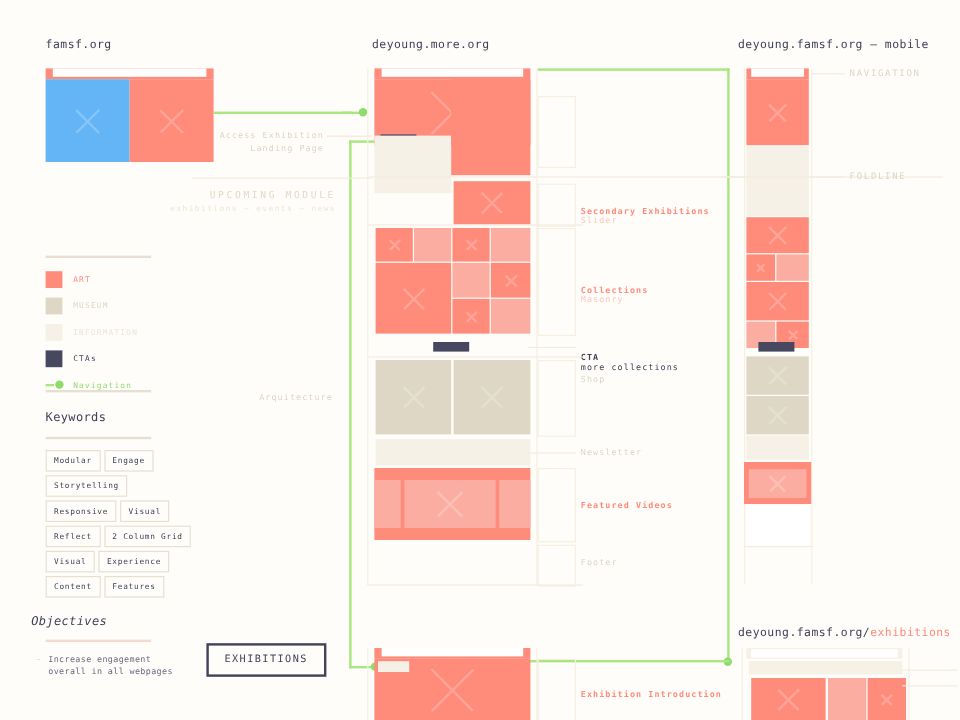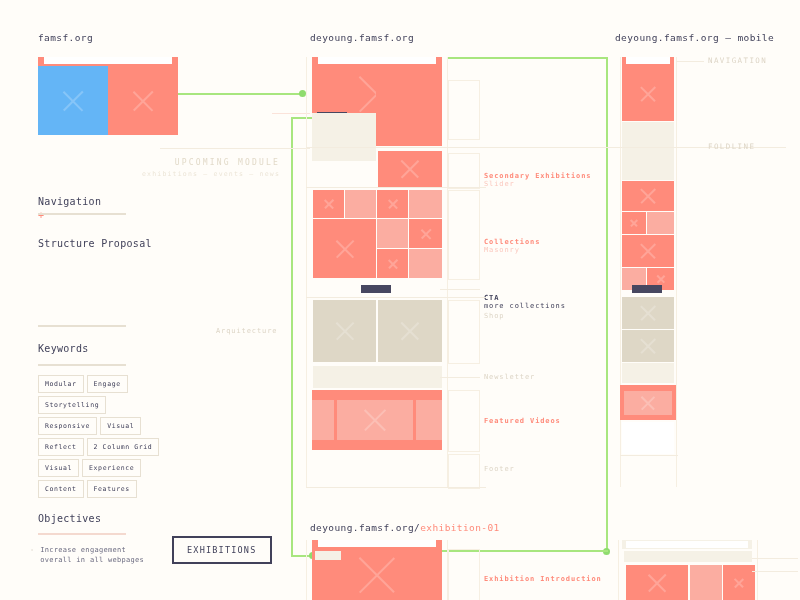--- a/index.html
+++ b/index.html
@@ -116,70 +116,92 @@
   <div class="blk white" style="left:38px;top:57px;width:140px;height:78px;"></div>
   <div class="blk art" style="left:38px;top:57px;width:140px;height:9px;"></div>
   <div class="blk white" style="left:44px;top:57px;width:128px;height:7px;"></div>
   <div class="blk" style="left:38px;top:66px;width:70px;height:69px;background:#64b5f6;">
     <div class="xmark"></div>
   </div>
   <div class="blk art" style="left:108px;top:66px;width:70px;height:69px;">
     <div class="xmark"></div>
   </div>
 
-  <div class="abs hdr" style="left:38px;top:181px;width:150px;">
-    <span>Navigation</span>
-    <span class="plus">+</span><br>
-    <span>Structure Proposal</span>
-  </div>
   <div class="abs rule" style="left:38px;top:213px;width:88px;"></div>
 
+  <div class="abs" style="left:38px;top:226px;">
+    <div class="legend-row">
+      <div class="sw" style="background:#ff8b7b;"></div>
+      <div class="legend-lbl" style="color:#ff8b7b;">ART</div>
+    </div>
+    <div class="legend-row">
+      <div class="sw" style="background:#ded7c6;"></div>
+      <div class="legend-lbl" style="color:#ded7c6;">MUSEUM</div>
+    </div>
+    <div class="legend-row">
+      <div class="sw" style="background:#f5f1e6;"></div>
+      <div class="legend-lbl" style="color:#ece5d7;">INFORMATION</div>
+    </div>
+    <div class="legend-row">
+      <div class="sw" style="background:#474760;"></div>
+      <div class="legend-lbl" style="color:#41415a;">CTAs</div>
+    </div>
+    <div class="legend-row" style="margin-top:5px;">
+      <div class="sw" style="position:relative;background:none;">
+        <div style="position:absolute;left:0;top:6px;width:7px;height:2px;background:#a8e67f;"></div>
+        <div style="position:absolute;left:8px;top:3px;width:7px;height:7px;border-radius:50%;background:#8fdc6e;"></div>
+      </div>
+      <div class="legend-lbl" style="color:#8fdc6e;">Navigation</div>
+    </div>
+  </div>
 
   <div class="abs rule" style="left:38px;top:325px;width:88px;"></div>
   <div class="abs sec-title" style="left:38px;top:343px;">Keywords</div>
   <div class="abs rule" style="left:38px;top:364px;width:88px;"></div>
 
   <div class="abs tags" style="left:38px;top:375px;">
     <div class="tag">Modular</div>
     <div class="tag">Engage</div>
     <div class="tag">Storytelling</div>
     <div class="tag">Responsive</div>
     <div class="tag">Visual</div>
     <div class="tag">Reflect</div>
     <div class="tag">2 Column Grid</div>
     <div class="tag">Visual</div>
     <div class="tag">Experience</div>
     <div class="tag">Content</div>
     <div class="tag">Features</div>
   </div>
 
-  <div class="abs sec-title" style="left:38px;top:513px;">Objectives</div>
+  <div class="abs sec-title" style="left:26px;top:513px;font-style:italic;">Objectives</div>
   <div class="abs rule pink" style="left:38px;top:533px;width:88px;"></div>
 
   <div class="abs" style="left:30px;top:545px;width:150px;">
     <div class="obj">
       <div class="dash">-</div>
       <div class="txt">Increase engagement
 overall in all webpages</div>
     </div>
   </div>
 
   <div class="abs" style="left:172px;top:536px;">
     <div class="cta-box">EXHIBITIONS</div>
   </div>
 
+  <div class="abs anno faint ar" style="left:160px;top:108px;width:110px;line-height:11px;">Access Exhibition
+Landing Page</div>
   <div class="abs pinkhair" style="left:272px;top:113px;width:38px;"></div>
 
   <div class="abs hair" style="left:160px;top:148px;width:150px;"></div>
   <div class="abs anno up ar" style="left:150px;top:158px;width:130px;">UPCOMING   MODULE</div>
   <div class="abs anno sub ar" style="left:130px;top:170px;width:150px;">exhibitions – events – news</div>
 
   <div class="abs anno faint" style="left:216px;top:327px;">Arquitecture</div>
 
-  <div class="abs url" style="left:310px;top:32px;">deyoung.famsf.org</div>
+  <div class="abs url" style="left:310px;top:32px;">deyoung.more.org</div>
 
   <div class="abs vhair" style="left:306px;top:57px;height:430px;"></div>
   <div class="abs vhair" style="left:447px;top:57px;height:430px;"></div>
 
   <div class="blk art" style="left:312px;top:57px;width:130px;height:9px;"></div>
   <div class="blk white" style="left:318px;top:57px;width:118px;height:7px;"></div>
   <div class="blk art" style="left:312px;top:66px;width:130px;height:55px;">
     <div class="xmark"></div>
   </div>
   <div class="blk cta" style="left:317px;top:112px;width:30px;height:8px;"></div>
@@ -300,34 +322,34 @@
     <div class="xmark"></div>
   </div>
   <div class="blk info" style="left:622px;top:363px;width:52px;height:20px;"></div>
   <div class="blk art" style="left:620px;top:385px;width:56px;height:35px;"></div>
   <div class="blk art2" style="left:624px;top:391px;width:48px;height:24px;">
     <div class="xmark"></div>
   </div>
   <div class="blk white" style="left:622px;top:422px;width:52px;height:32px;"></div>
   <div class="abs hair" style="left:620px;top:455px;width:58px;"></div>
 
-  <div class="abs url" style="left:310px;top:522px;">
-    <span>deyoung.famsf.org/</span><span class="slug">exhibition-01</span>
-  </div>
   <div class="abs vhair" style="left:306px;top:540px;height:60px;"></div>
   <div class="abs vhair" style="left:447px;top:540px;height:60px;"></div>
   <div class="blk art" style="left:312px;top:540px;width:130px;height:9px;"></div>
   <div class="blk white" style="left:318px;top:540px;width:118px;height:7px;"></div>
   <div class="blk art" style="left:312px;top:549px;width:130px;height:51px;">
     <div class="xmark"></div>
   </div>
   <div class="blk info" style="left:315px;top:551px;width:26px;height:9px;"></div>
   <div class="guide" style="left:448px;top:549px;width:30px;height:51px;"></div>
   <div class="abs anno pinkbold" style="left:484px;top:575px;">Exhibition Introduction</div>
 
+  <div class="abs url" style="left:615px;top:522px;">
+    <span>deyoung.famsf.org/</span><span class="slug">exhibitions</span>
+  </div>
   <div class="abs vhair" style="left:618px;top:540px;height:60px;"></div>
   <div class="abs vhair" style="left:757px;top:540px;height:60px;"></div>
   <div class="blk info" style="left:622px;top:540px;width:130px;height:9px;"></div>
   <div class="blk white" style="left:626px;top:541px;width:122px;height:7px;"></div>
   <div class="blk info" style="left:624px;top:551px;width:128px;height:11px;"></div>
   <div class="blk art" style="left:626px;top:565px;width:62px;height:35px;">
     <div class="xmark"></div>
   </div>
   <div class="blk art2" style="left:690px;top:565px;width:32px;height:35px;"></div>
   <div class="blk art" style="left:723px;top:565px;width:32px;height:35px;">

